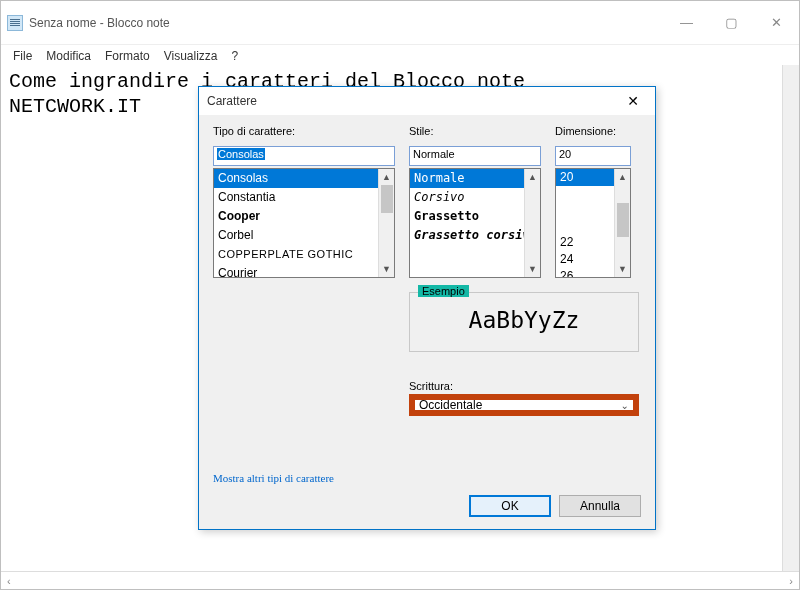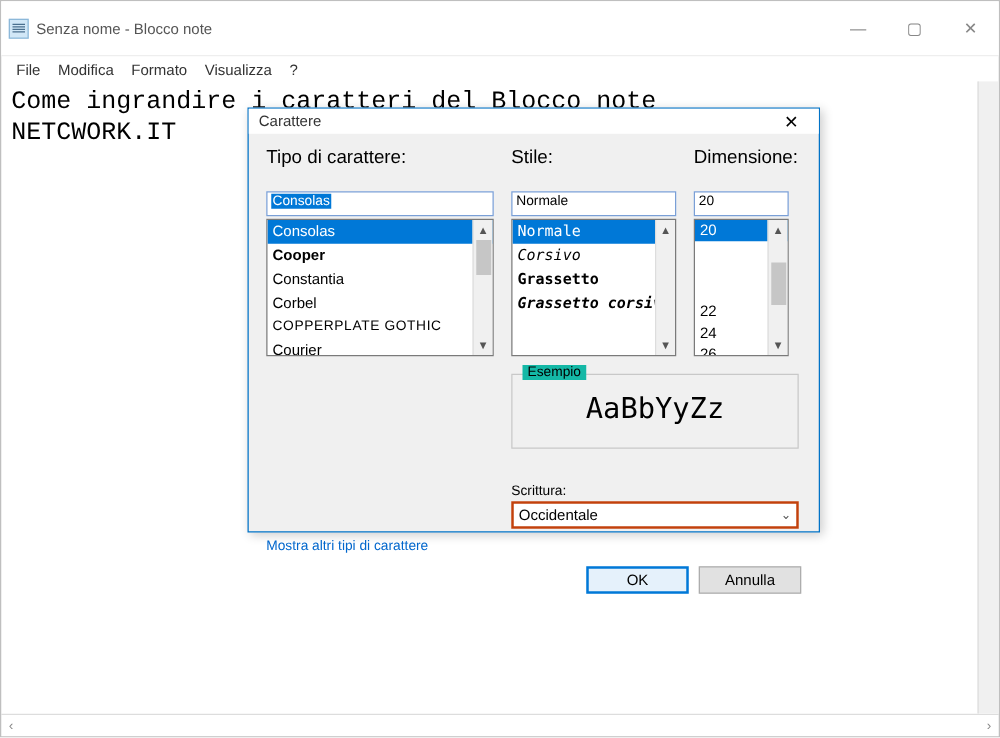--- a/index.html
+++ b/index.html
@@ -85,21 +85,21 @@
       font-size:11px;
     }
     .statusbar .sb-left{flex:0 0 auto;}
     .statusbar .sb-right{margin-left:auto;}
     
     .dialog {
       position: absolute;
       left: 198px;
       top: 86px;
       width: 458px;
-      height: 340px;
+      height: 444px;
       background: #f0f0f0;
       border: 1px solid #0173c7;
       box-shadow: 2px 2px 8px rgba(0,0,0,0.2);
       display: flex;
       flex-direction: column;
     }
     .dialog-titlebar {
       height: 28px;
       background: #fff;
       display: flex;
@@ -118,22 +118,22 @@
       padding: 10px 14px 8px 14px;
       display: flex;
       flex-direction: column;
     }
     .top-row {
       display: flex;
       gap: 14px;
     }
     .col label.section-label {
       display: block;
-      font-size: 15px;
-      margin-bottom: 19px;
+      font-size: 11px;
+      margin-bottom: 9px;
     }
     .col-font { width: 182px; }
     .col-style { width: 132px; }
     .col-size { width: 76px; }
     .text-input {
       width: 100%;
       height: 20px;
       border: 1px solid #7a9fd6;
       background: #fff;
       font-size: 11px;
@@ -224,41 +224,42 @@
       width: 230px;
     }
     .script-label {
       font-size: 11px;
       display: block;
       margin-bottom: 2px;
     }
     .combo {
       width: 100%;
       height: 22px;
-      border: 2px solid #c2410c;
+      border: 6px solid #c2410c;
       background: #fff;
       display: flex;
       align-items: center;
       padding: 0 4px;
       font-size: 12px;
       position: relative;
     }
     .combo .chev {
       margin-left: auto;
       font-size: 10px;
       color: #555;
     }
     .link-row {
       margin-top: auto;
       padding: 6px 0 10px 0;
     }
     .link {
       color: #0066cc;
       font-size: 11px;
       text-decoration: none;
+      font-family: Liberation Serif, serif;
     }
     .button-row {
       display: flex;
       gap: 8px;
       justify-content: flex-end;
       padding-bottom: 4px;
     }
     .btn {
       width: 82px;
       height: 22px;
@@ -318,22 +319,22 @@
   </div>
   <div class="dialog-body">
     <div class="top-row">
 
       <div class="col col-font">
         <label class="section-label">Tipo di carattere:</label>
         <div class="text-input"><span class="sel-highlight">Consolas</span></div>
         <div class="listbox">
           <div class="items">
             <div class="item selected ff-consolas">Consolas</div>
+            <div class="item ff-constantia">Constantia</div>
             <div class="item ff-cooper">Cooper</div>
-            <div class="item ff-constantia">Constantia</div>
             <div class="item ff-corbel">Corbel</div>
             <div class="item ff-copper">Copperplate Gothic</div>
             <div class="item ff-courier">Courier</div>
           </div>
           <div class="scrollbar">
             <div class="arrow">▲</div>
             <div class="thumb" style="height:28px;margin-top:0;"></div>
             <div style="flex:1"></div>
             <div class="arrow">▼</div>
           </div>

